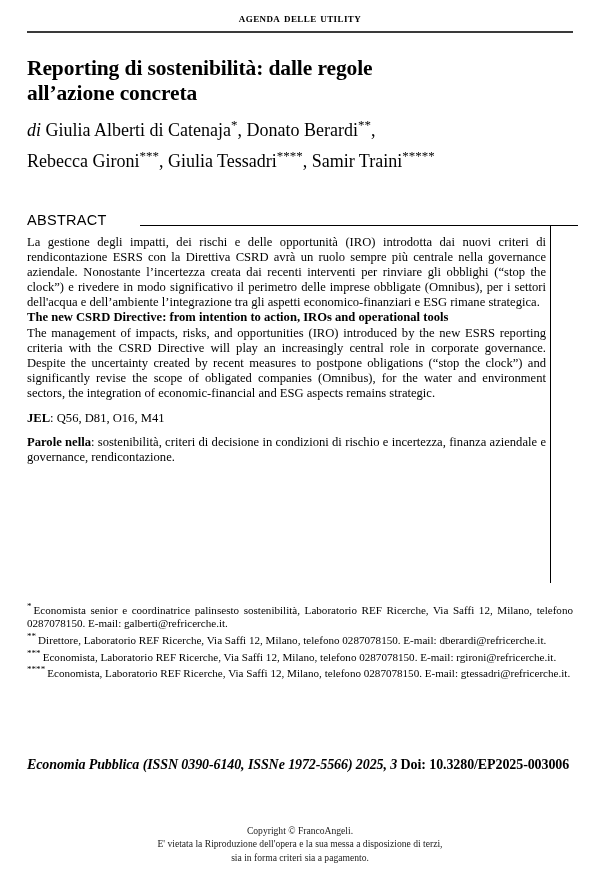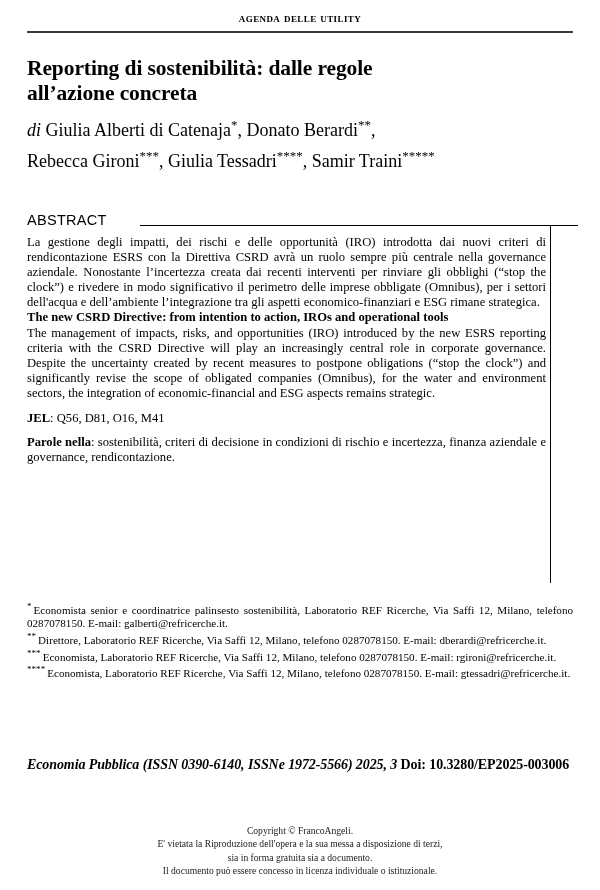--- a/index.html
+++ b/index.html
@@ -240,17 +240,16 @@
   </div>
 
   <div class="journal-line">
     <span class="ital">Economia Pubblica (ISSN 0390-6140, ISSNe 1972-5566) 2025, 3</span><span class="doi"> Doi: 10.3280/EP2025-003006</span>
   </div>
 
 
   <div class="copyright">
     <div>Copyright © FrancoAngeli.</div>
     <div>E' vietata la Riproduzione dell'opera e la sua messa a disposizione di terzi,</div>
-    <div>sia in forma gratuita sia a documento.</div>
-    <div>Il documento può essere concesso in licenza individuale o istituzionale.</div>
+    <div>sia in forma criteri sia a pagamento.</div>
   </div>
 
 </div>
 
 </body></html>

